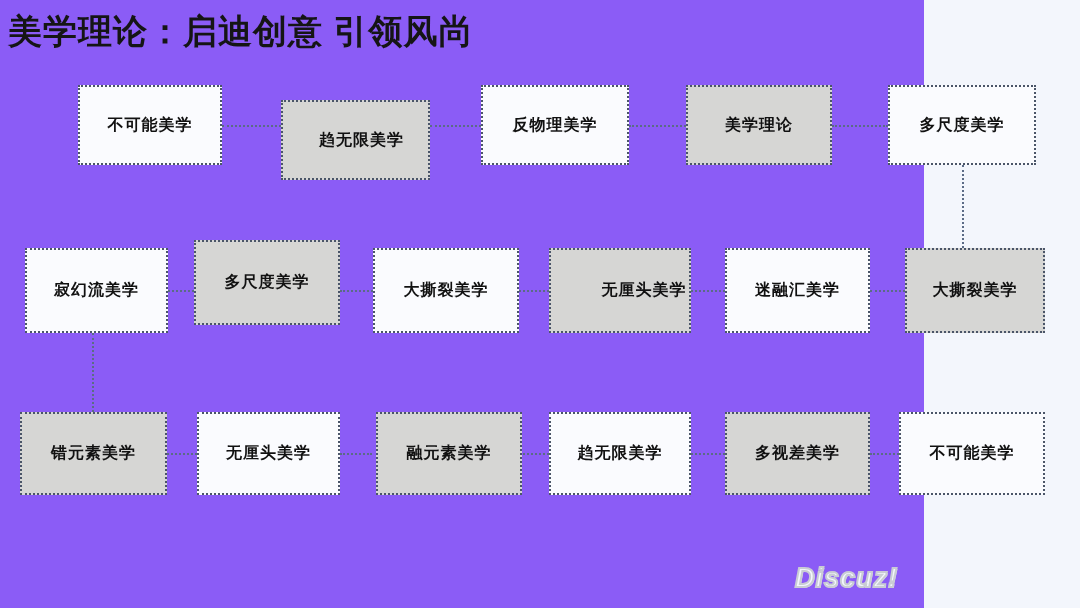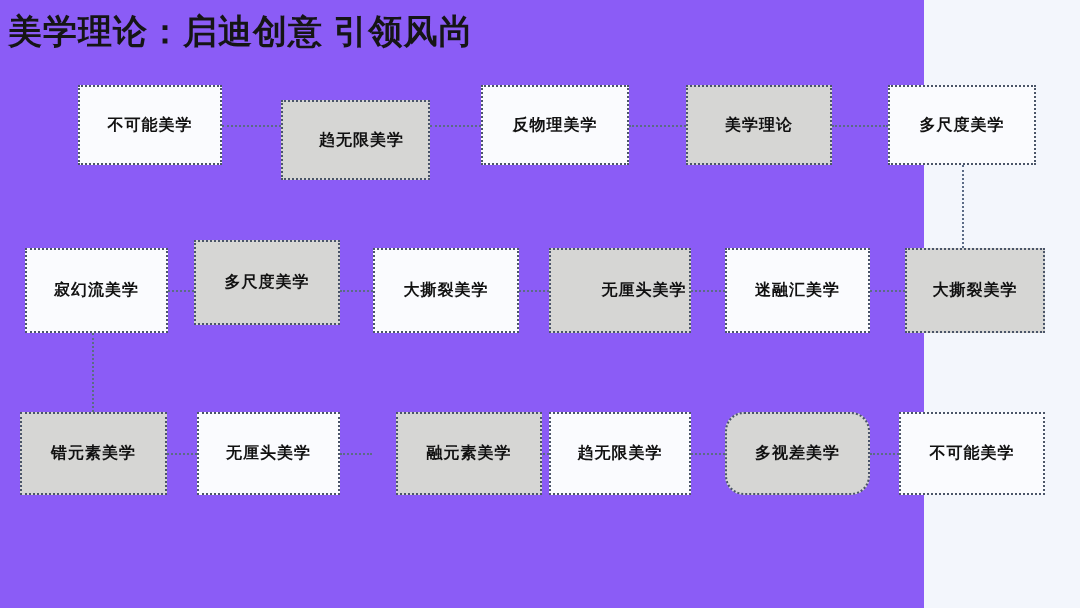--- a/index.html
+++ b/index.html
@@ -92,23 +92,23 @@
       <div class="node fill-gray" style="left: 686px; top: 85px; width: 146px; height: 80px;">美学理论</div>
       <div class="node fill-white" style="left: 888px; top: 85px; width: 148px; height: 80px;">多尺度美学</div>
       <div class="node fill-white" style="left: 25px; top: 248px; width: 143px; height: 85px;">寂幻流美学</div>
       <div class="node fill-gray" style="left: 194px; top: 240px; width: 146px; height: 85px;">多尺度美学</div>
       <div class="node fill-white" style="left: 373px; top: 248px; width: 146px; height: 85px;">大撕裂美学</div>
       <div class="node fill-gray" style="left: 549px; top: 248px; width: 142px; height: 85px; padding-left: 48px;">无厘头美学</div>
       <div class="node fill-white" style="left: 725px; top: 248px; width: 145px; height: 85px;">迷融汇美学</div>
       <div class="node fill-gray" style="left: 905px; top: 248px; width: 140px; height: 85px;">大撕裂美学</div>
       <div class="node fill-gray" style="left: 20px; top: 412px; width: 147px; height: 83px;">错元素美学</div>
       <div class="node fill-white" style="left: 197px; top: 412px; width: 143px; height: 83px;">无厘头美学</div>
-      <div class="node fill-gray" style="left: 396px; top: 412px; width: 146px; height: 83px;">融元素美学</div>
+      <div class="node fill-gray" style="left: 376px; top: 412px; width: 146px; height: 83px;">融元素美学</div>
       <div class="node fill-white" style="left: 549px; top: 412px; width: 142px; height: 83px;">趋无限美学</div>
-      <div class="node fill-gray" style="left: 725px; top: 412px; width: 145px; height: 83px; border-radius: 19px;">多视差美学</div>
+      <div class="node fill-gray" style="left: 725px; top: 412px; width: 145px; height: 83px;">多视差美学</div>
       <div class="node fill-white" style="left: 899px; top: 412px; width: 146px; height: 83px;">不可能美学</div>
     </div>
   <div id="connectors-layer">
       <div class="connector-h" style="left: 222px; top: 125px; width: 59px;"></div>
       <div class="connector-h" style="left: 430px; top: 125px; width: 51px;"></div>
       <div class="connector-h" style="left: 629px; top: 125px; width: 57px;"></div>
       <div class="connector-h" style="left: 832px; top: 125px; width: 56px;"></div>
       <div class="connector-h" style="left: 168px; top: 290px; width: 26px;"></div>
       <div class="connector-h" style="left: 340px; top: 290px; width: 33px;"></div>
       <div class="connector-h" style="left: 519px; top: 290px; width: 30px;"></div>
@@ -116,14 +116,15 @@
       <div class="connector-h" style="left: 870px; top: 290px; width: 35px;"></div>
       <div class="connector-h" style="left: 167px; top: 453px; width: 30px;"></div>
       <div class="connector-h" style="left: 340px; top: 453px; width: 32px;"></div>
       <div class="connector-h" style="left: 518px; top: 453px; width: 31px;"></div>
       <div class="connector-h" style="left: 691px; top: 453px; width: 34px;"></div>
       <div class="connector-h" style="left: 870px; top: 453px; width: 29px;"></div>
       <div class="connector-v" style="left: 962px; top: 165px; height: 83px;"></div>
       <div class="connector-v" style="left: 92px; top: 333px; height: 79px;"></div>
     </div>
 
+  <div id="watermark">Discuz!</div>
 
 </div>
 
 </body></html>

